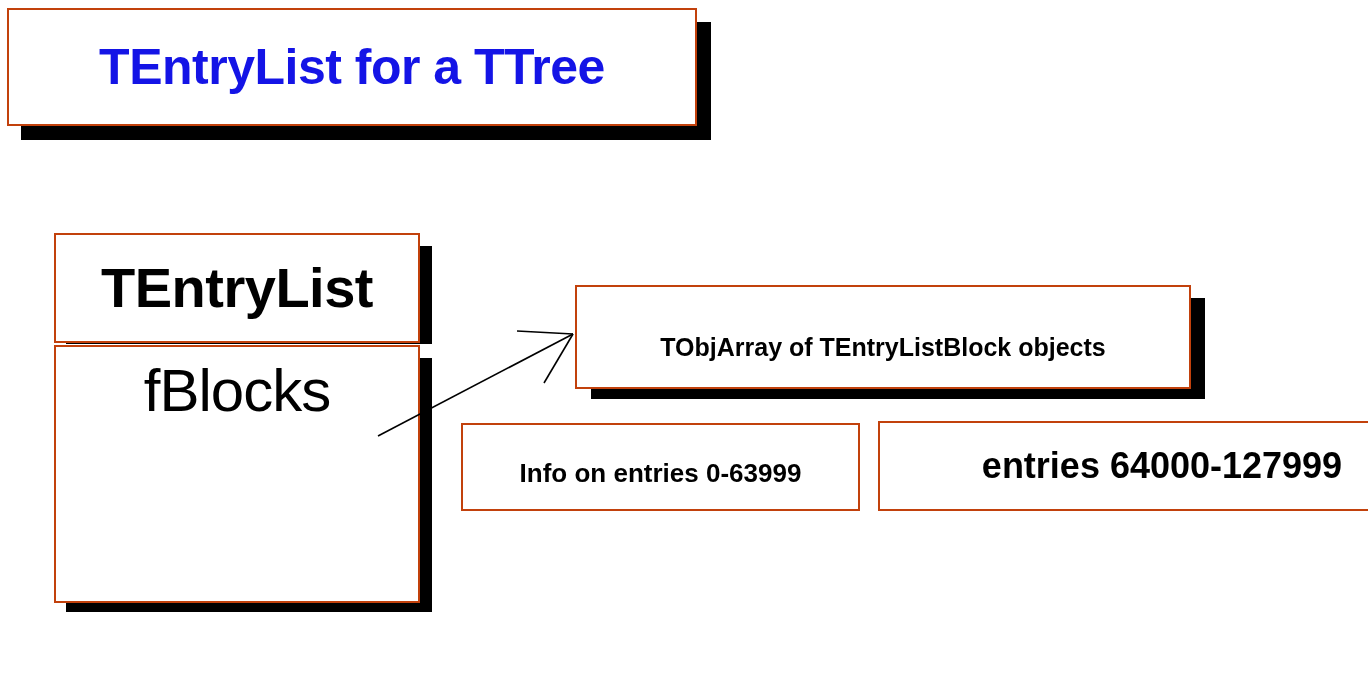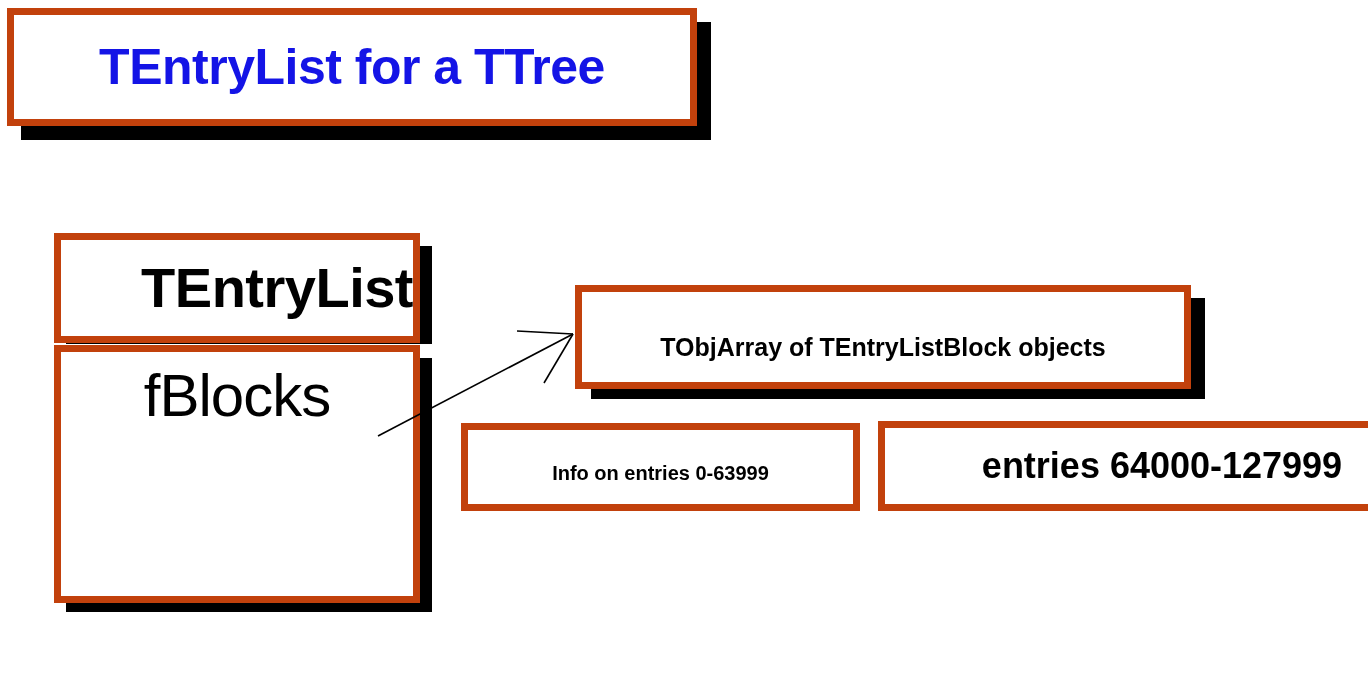--- a/index.html
+++ b/index.html
@@ -22,21 +22,21 @@
     width: 1368px;
     height: 675px;
     background: #ffffff;
   }
 
   
   .box {
     position: absolute;
     box-sizing: border-box;
     background: #ffffff;
-    border: 7px solid #c2410c;
+    border: 2px solid #c2410c;
     display: flex;
     align-items: center;
     justify-content: center;
     z-index: 3;
   }
   .shadow {
     position: absolute;
     background: #000000;
     z-index: 1;
   }
@@ -68,21 +68,20 @@
     left: 66px;
     top: 246px;
     width: 366px;
     height: 98px;
   }
   #entrylist-header-box {
     left: 54px;
     top: 233px;
     width: 366px;
     height: 110px;
-    justify-content: flex-end;
   }
   #entrylist-header-text {
     font-size: 56px;
     font-weight: bold;
     white-space: nowrap;
     line-height: 1;
     letter-spacing: -0.5px;
   }
 
   #entrylist-body-shadow {
@@ -130,21 +129,21 @@
   }
 
   
   #block-a-box {
     left: 461px;
     top: 423px;
     width: 399px;
     height: 88px;
   }
   #block-a-text {
-    font-size: 20px;
+    font-size: 26px;
     font-weight: bold;
     white-space: nowrap;
     line-height: 1;
     margin-top: 12px;
   }
 
   #block-b-box {
     left: 878px;
     top: 421px;
     width: 568px;

